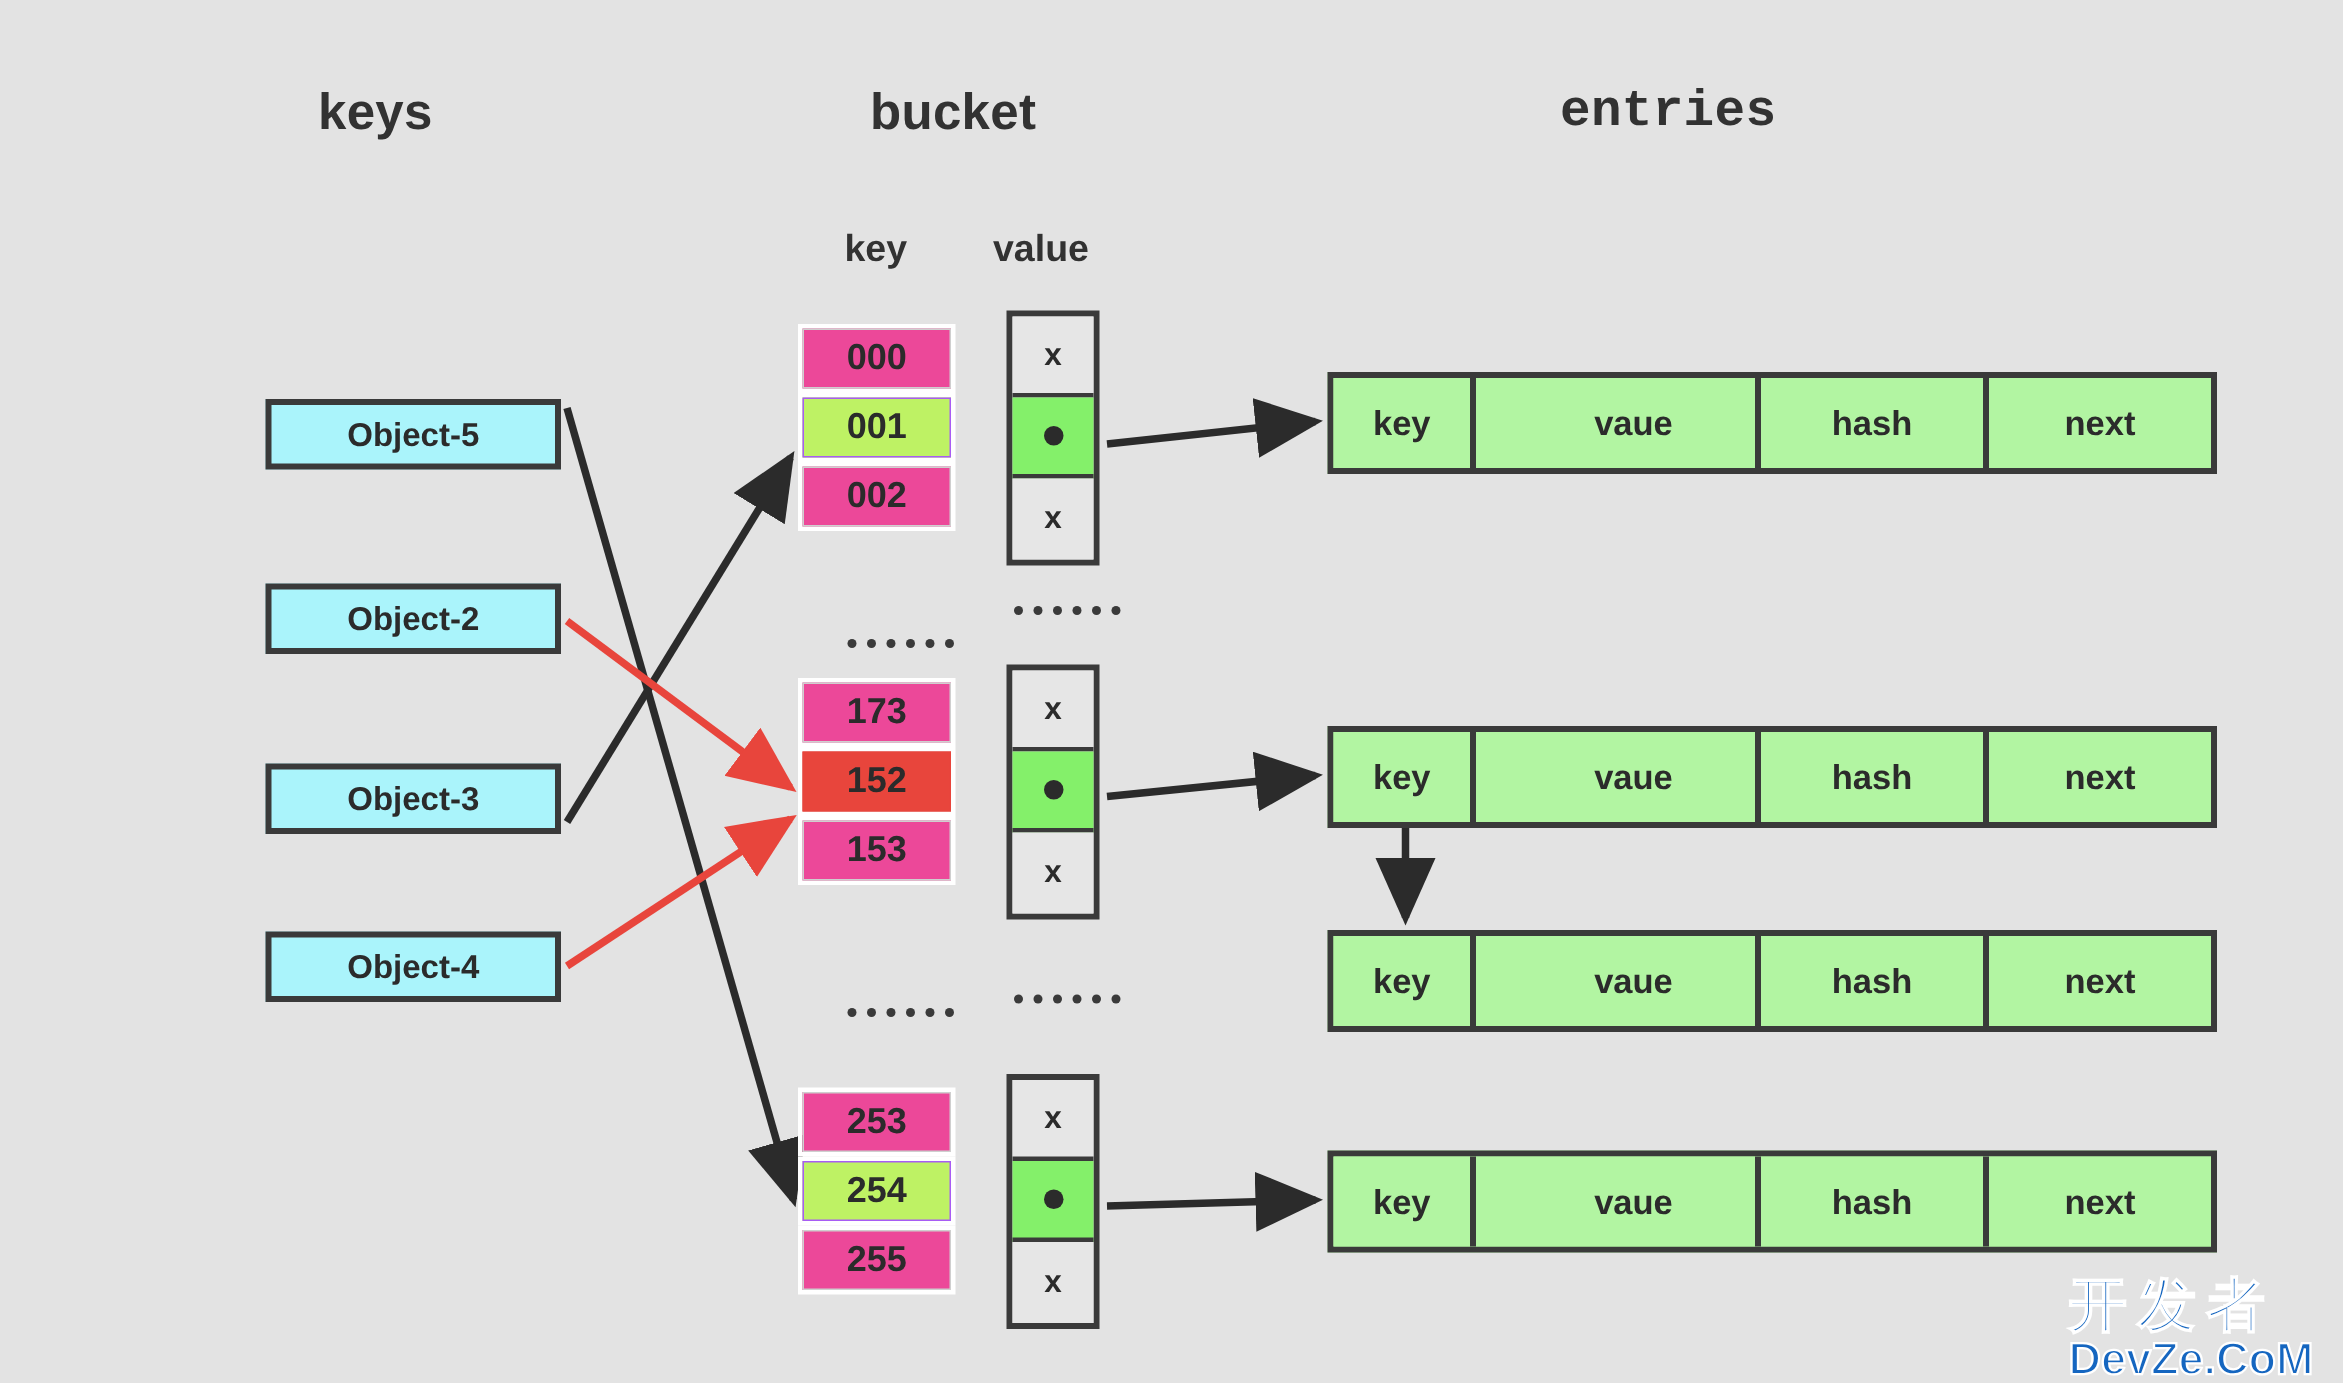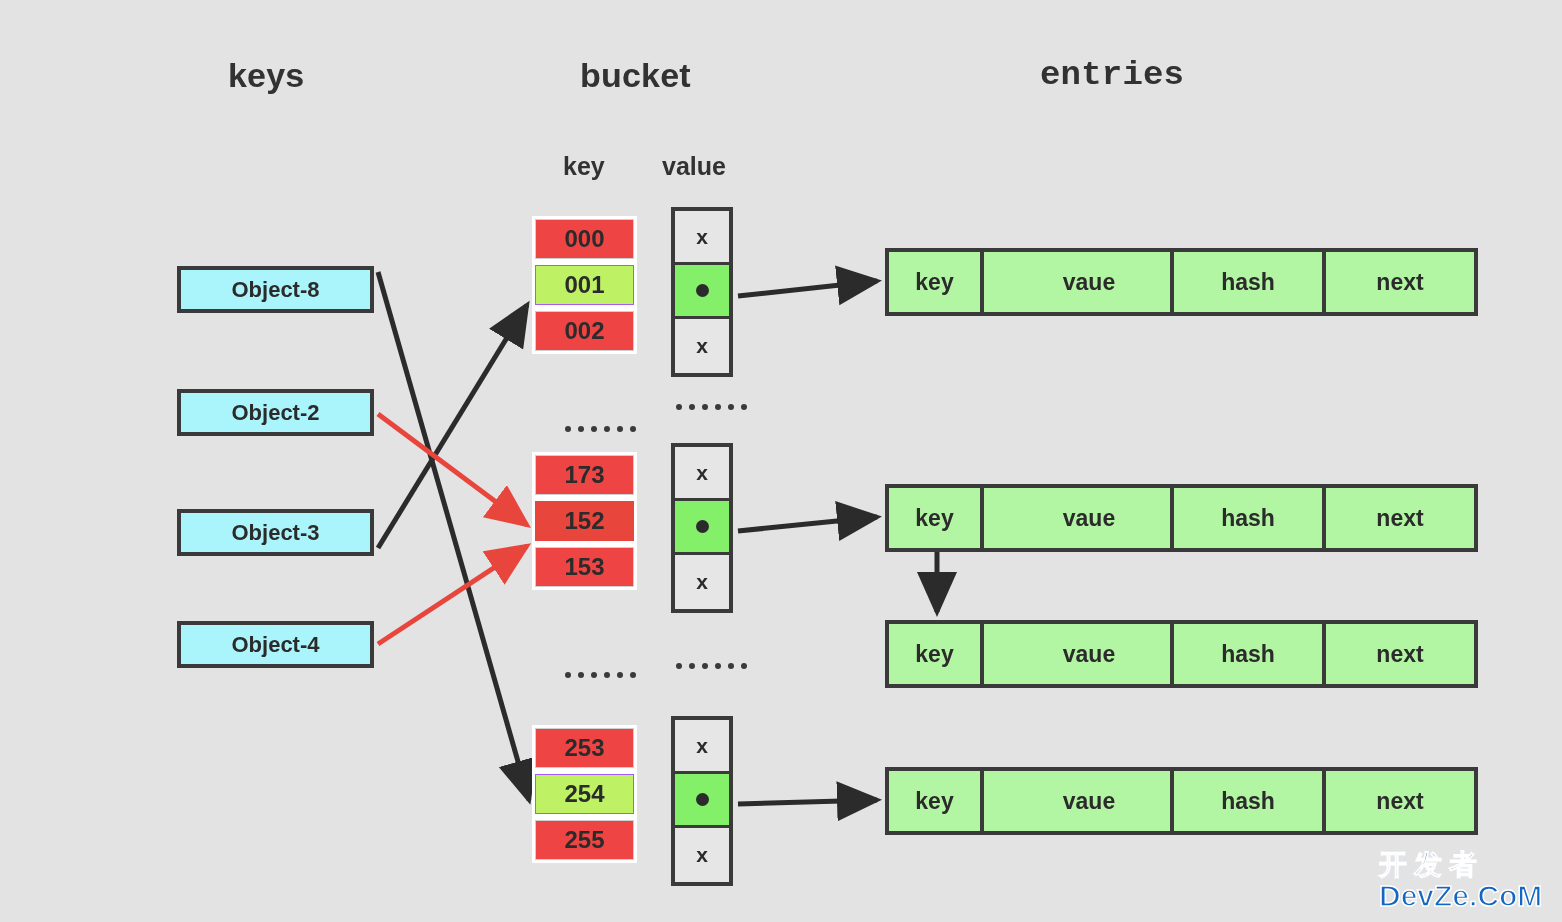--- a/index.html
+++ b/index.html
@@ -65,21 +65,21 @@
   }
   .key-cell > span {
     display: block;
     width: 100%;
     height: 100%;
     box-sizing: border-box;
     border: 1px solid #cfcfcf;
     display: flex;
     align-items: center;
     justify-content: center;
-    background: #ef4444;
+    background: #ec4899;
   }
   .key-cell.purple > span { background: #bef264; border-color: #a85cf4; }
   .key-cell.red > span    { background: #e8453c; border-color: #e8453c; }
 
   
   .val-stack {
     width: 62px;
     border: 4px solid #3a3a3a;
     box-sizing: border-box;
     background: #e3e3e3;
@@ -149,21 +149,21 @@
     width: 1562px; height: 922px;
     pointer-events: none;
   }
 
   
   .watermark {
     width: 176px;
     user-select: none;
   }
   .wm-cn {
-    font-size: 28px;
+    font-size: 39px;
     font-weight: bold;
     color: #1566c0;
     letter-spacing: 7px;
     -webkit-text-stroke: 1px #ffffff;
     line-height: 1.0;
     white-space: nowrap;
   }
   .wm-en {
     font-size: 30px;
     font-weight: bold;
@@ -215,29 +215,29 @@
 
     <g>
       <line x1="937" y1="551" x2="937" y2="612" stroke="#2b2b2b" stroke-width="5" marker-end="url(#arrB)"></line>
     </g>
 
     <g>
       <line x1="738" y1="804" x2="877" y2="800" stroke="#2b2b2b" stroke-width="5" marker-end="url(#arrB)"></line>
     </g>
   </svg>
 
-  <div class="abs col-title" style="left:228px; top:56px;">keys</div>
+  <div class="abs col-title" style="left:212px; top:56px;">keys</div>
   <div class="abs col-title" style="left:580px; top:56px;">bucket</div>
   <div class="abs col-title" style="left:1040px; top:56px;font-family:Liberation Mono, monospace;">entries</div>
 
   <div class="abs sub-title" style="left:563px; top:152px;">key</div>
   <div class="abs sub-title" style="left:662px; top:152px;">value</div>
 
   <div class="abs obj-box" style="left:177px; top:266px;">
-    <span>Object-8</span>
+    <span>Object-5</span>
   </div>
   <div class="abs obj-box" style="left:177px; top:389px;">
     <span>Object-2</span>
   </div>
   <div class="abs obj-box" style="left:177px; top:509px;">
     <span>Object-3</span>
   </div>
   <div class="abs obj-box" style="left:177px; top:621px;">
     <span>Object-4</span>
   </div>

